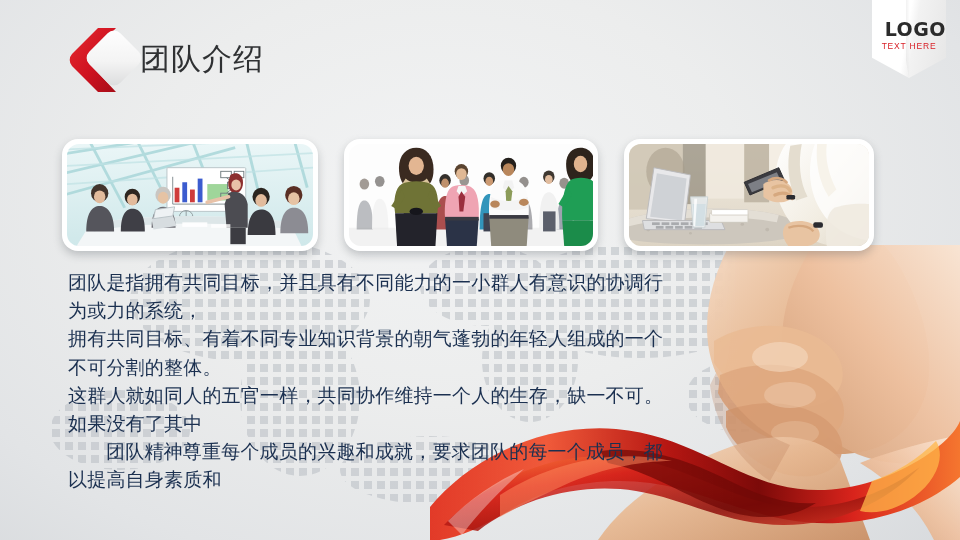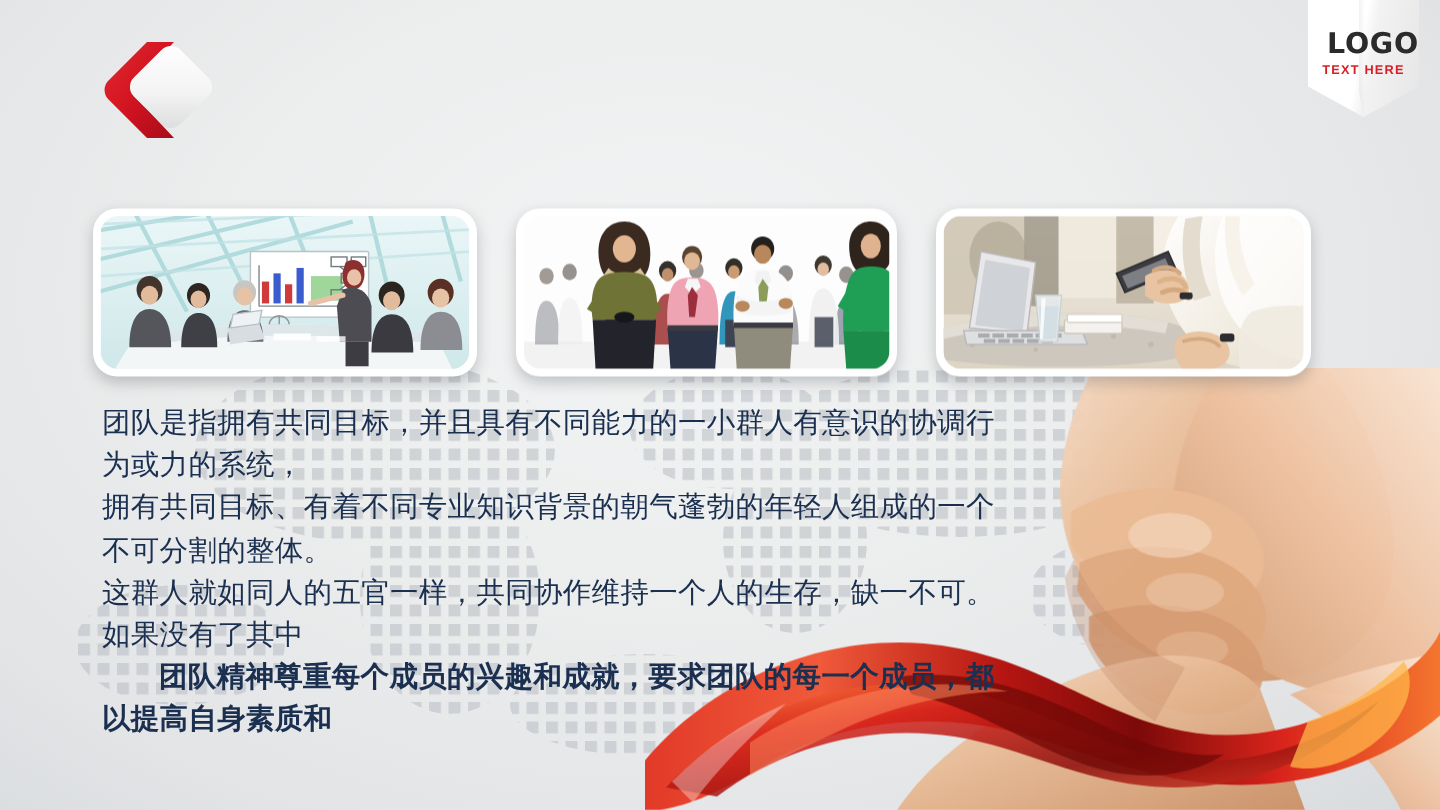--- a/index.html
+++ b/index.html
@@ -47,21 +47,21 @@
     background:linear-gradient(90deg,rgba(0,0,0,.055),rgba(0,0,0,0) 55%);
     clip-path:polygon(0 0,100% 0,100% 74%,50% 100%,0 74%);
   }
   .badge-logo{
     position:absolute; left:0; right:0; top:18px; text-align:right;
     font-size:19px; font-weight:bold; color:#2b2b2b; letter-spacing:.5px;
     font-family:"DejaVu Sans","Liberation Sans",sans-serif;
   }
   .badge-sub{
     position:absolute; left:0; right:0; top:41px; text-align:center;
-    font-size:8.5px; font-weight:bold; color:#d81f26; letter-spacing:.8px;
+    font-size:8.5px; font-weight:normal; color:#d81f26; letter-spacing:.8px;
   }
 
   
   .card{
     position:absolute; border-radius:16px; background:#fff;
     padding:5px;
     box-shadow:0 4px 9px rgba(90,95,102,.32);
   }
   .card .inner{ width:100%; height:100%; border-radius:12px; overflow:hidden; position:relative; }
   #card1{ left:62px;  top:139px; width:256px; height:112px; }
@@ -69,21 +69,21 @@
   #card3{ left:624px; top:139px; width:250px; height:112px; }
 
   
   .body-text{
     position:absolute; left:68px; top:268px; width:600px;
     color:#1b3050; font-size:19px; line-height:28.2px;
     font-family:"DejaVu Sans","Liberation Sans",sans-serif;
     letter-spacing:.2px;
   }
   .body-text p{ margin:0; }
-  .body-text p.bold{ font-weight:bold; text-indent:2em; }
+  .body-text p.bold{ font-weight:normal; text-indent:2em; }
   .body-text p.bold2{ font-weight:bold; }
 </style>
 </head>
 <body>
 
 <svg id="dotmap" viewBox="0 0 960 540" preserveAspectRatio="none">
   <defs>
     <pattern id="dots" width="13" height="13" patternUnits="userSpaceOnUse">
       <rect x="0" y="0" width="8" height="8" fill="#b9bec4"></rect>
     </pattern>
@@ -206,20 +206,21 @@
         <stop offset="55%" stop-color="#f4f4f4"></stop>
         <stop offset="100%" stop-color="#d9dadb"></stop>
       </linearGradient>
     </defs>
     <g transform="translate(2,4)">
       <path d="M40 2 L14 28 A9 9 0 0 0 14 40 L40 66 L58 66 L30 36 A4 4 0 0 1 30 32 L58 2 Z" fill="url(#redg)"></path>
       <rect x="34" y="10" width="44" height="44" rx="9" transform="rotate(45 56 32)" fill="url(#whg)"></rect>
     </g>
   </svg>
 
+  <div class="title-cn">团队介绍</div>
 
   <div class="badge">
     <div class="badge-body"></div>
     <div class="badge-fold"></div>
     <div class="badge-logo">LOGO</div>
     <div class="badge-sub">TEXT HERE</div>
   </div>
 </div>
 
 <div class="card" id="card1">

